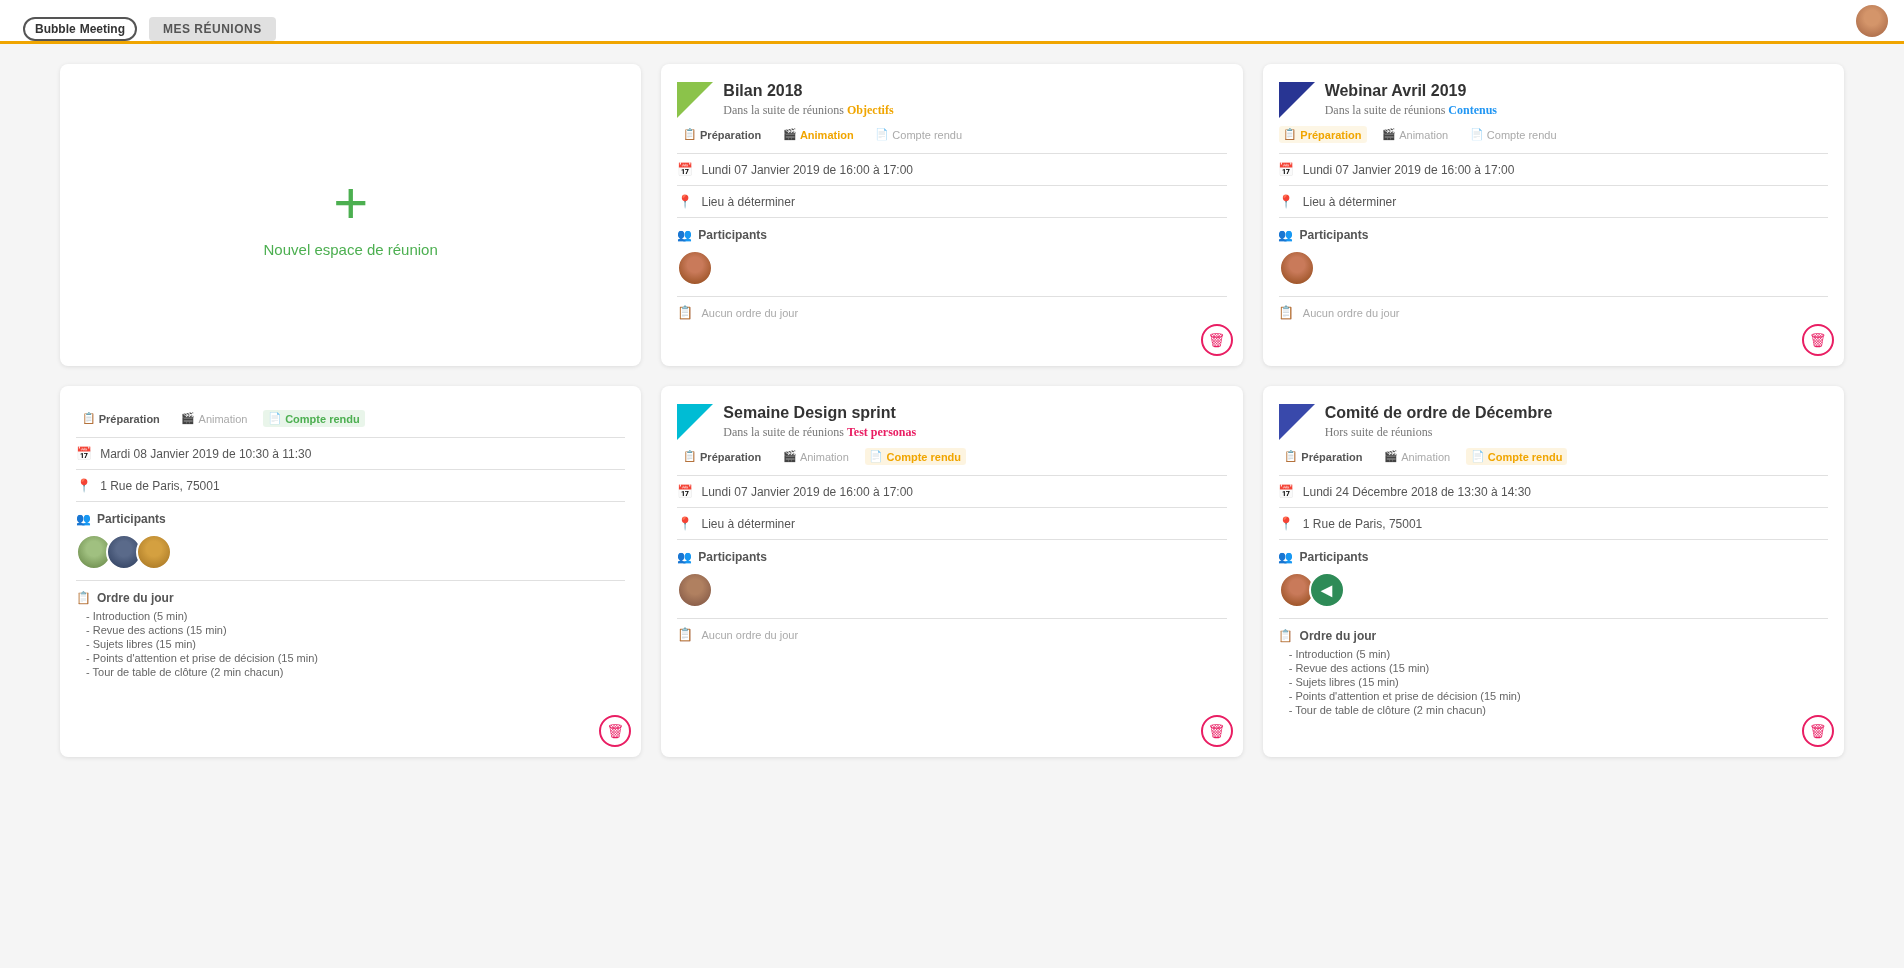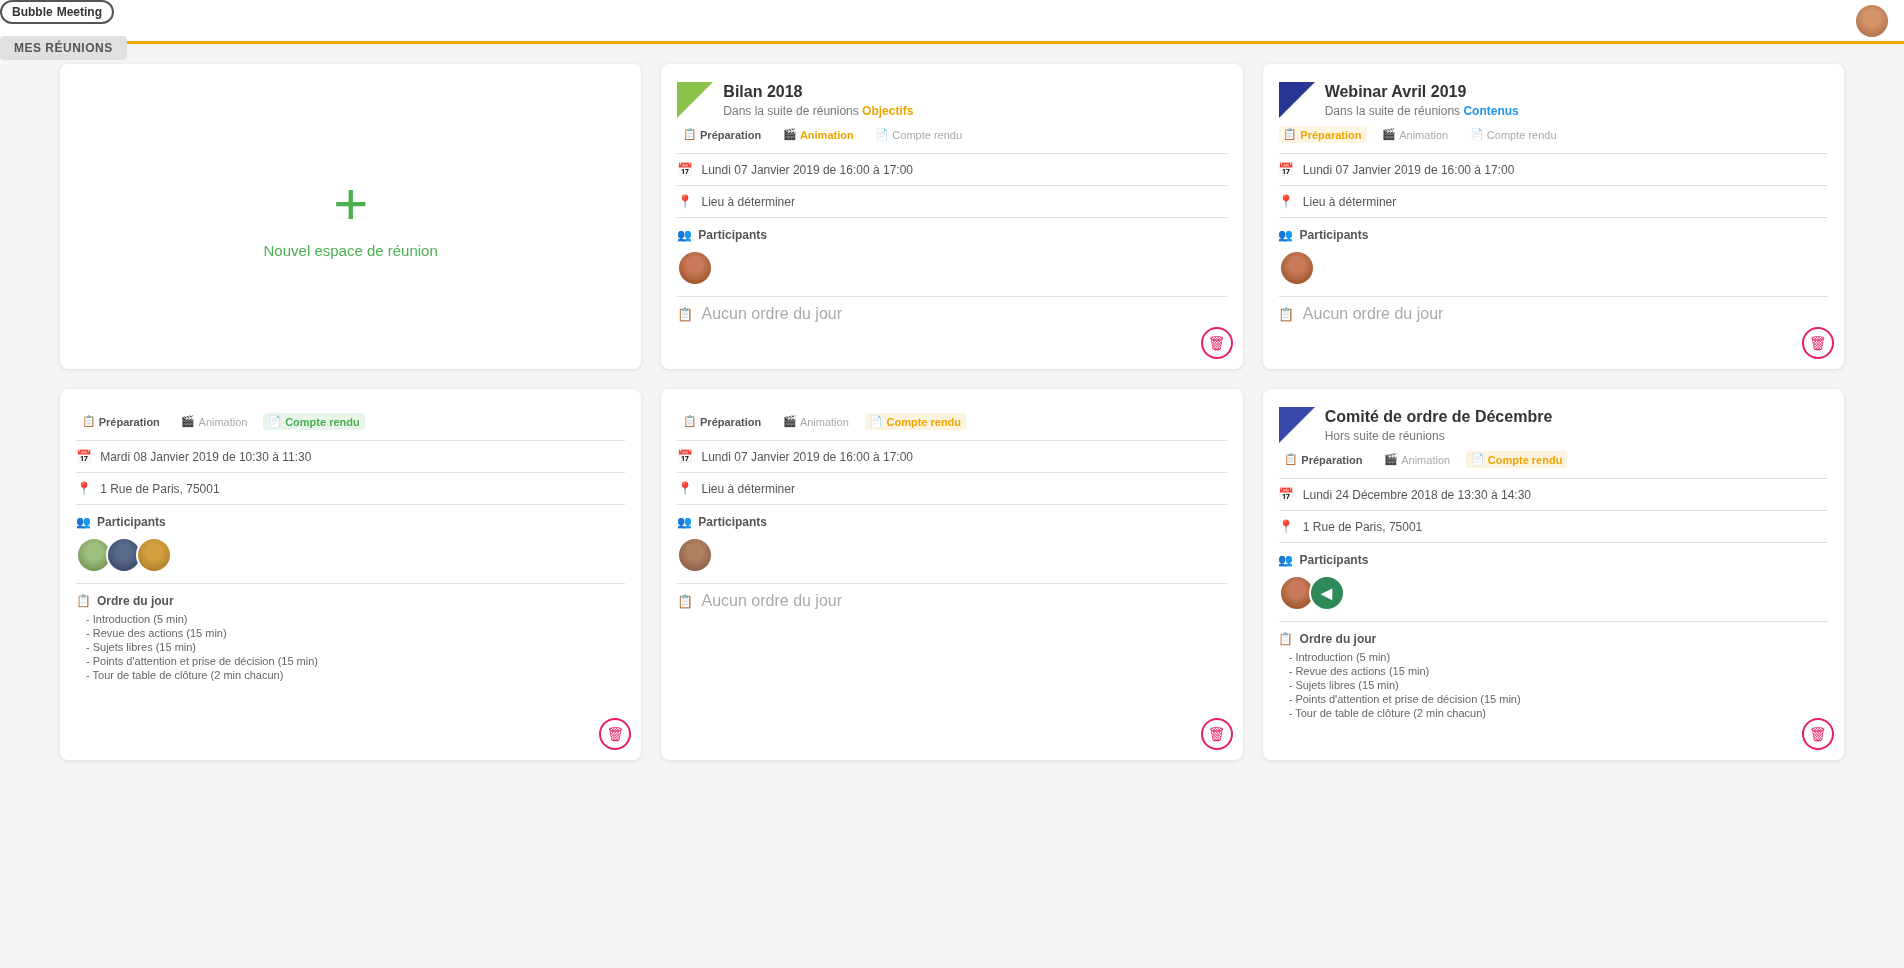--- a/index.html
+++ b/index.html
@@ -4,25 +4,24 @@
   <style>
     * { box-sizing: border-box; margin: 0; padding: 0; }
     body { font-family: 'Segoe UI', Arial, sans-serif; background: #f5f5f5; font-size: 13px; color: #333; }
 
     
     .header {
       height: 44px;
       background: white;
       border-bottom: 3px solid #f0a500;
       display: flex;
-      align-items: flex-start;
-      padding: 0 0;
+      align-items: flex-end;
+      padding: 0 23px;
       gap: 12px;
       position: relative;
-      flex-direction: column;
     }
     .logo {
       display: flex; align-items: center;
       border: 2px solid #555;
       border-radius: 20px;
       padding: 3px 10px;
       font-size: 12px;
       font-weight: bold;
       color: #333;
       gap: 4px;
@@ -130,20 +129,21 @@
     .card-title-block { flex: 1; }
     .card-title {
       font-size: 16px;
       font-weight: bold;
       color: #333;
       margin-bottom: 3px;
     }
     .card-suite {
       font-size: 12px;
       color: #777;
+      font-family: Liberation Serif, serif;
     }
     .suite-link { font-weight: bold; }
     .suite-objectifs { color: #f0a500; }
     .suite-contenus { color: #2196f3; }
     .suite-maintenance { color: #2196f3; }
     .suite-test { color: #e91e63; }
 
     
     .card-tabs {
       display: flex;
@@ -196,21 +196,21 @@
     .agenda-label {
       display: flex; align-items: center; gap: 6px;
       font-size: 12px; font-weight: bold; color: #555;
       margin-bottom: 4px;
     }
     .agenda-item {
       font-size: 11px; color: #666;
       padding: 1px 0;
       padding-left: 10px;
     }
-    .no-agenda { font-size: 16px; color: #aaa; }
+    .no-agenda { font-size: 11px; color: #aaa; }
 
     
     .delete-btn {
       position: absolute;
       bottom: 10px;
       right: 10px;
       width: 32px; height: 32px;
       border-radius: 50%;
       border: 2px solid #e91e63;
       background: white;
@@ -421,20 +421,30 @@
           <div class="agenda-item">- Sujets libres (15 min)</div>
           <div class="agenda-item">- Points d'attention et prise de décision (15 min)</div>
           <div class="agenda-item">- Tour de table de clôture (2 min chacun)</div>
         </div>
       </div>
       <button class="delete-btn">🗑</button>
     </div>
 
     <div class="card">
       <div class="card-inner">
+        <div class="card-header">
+          <div class="corner-triangle triangle-cyan"></div>
+          <div class="card-title-block">
+            <div class="card-title">Semaine Design sprint</div>
+            <div class="card-suite">
+              <span>Dans la suite de réunions</span>
+              <span class="suite-link suite-test">Test personas</span>
+            </div>
+          </div>
+        </div>
         <div class="card-tabs">
           <span class="tab tab-prep-active">
             <span>📋</span>
             <span>Préparation</span>
           </span>
           <span class="tab" style="color:#aaa;font-size:11px;display:flex;align-items:center;gap:3px;">
             <span>🎬</span>
             <span>Animation</span>
           </span>
           <span class="tab tab-cr-orange">

